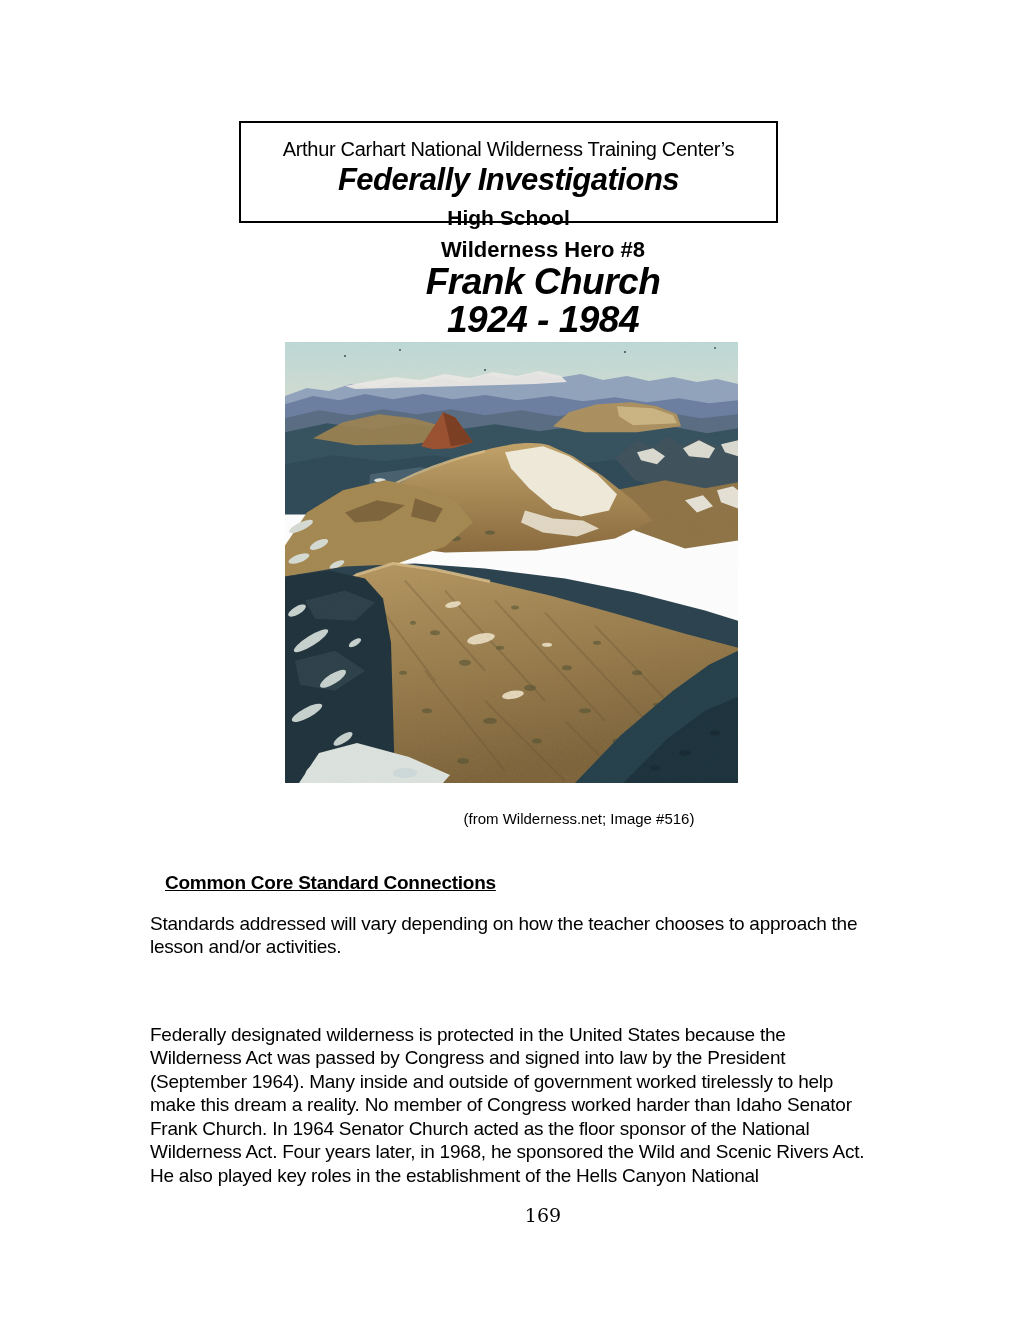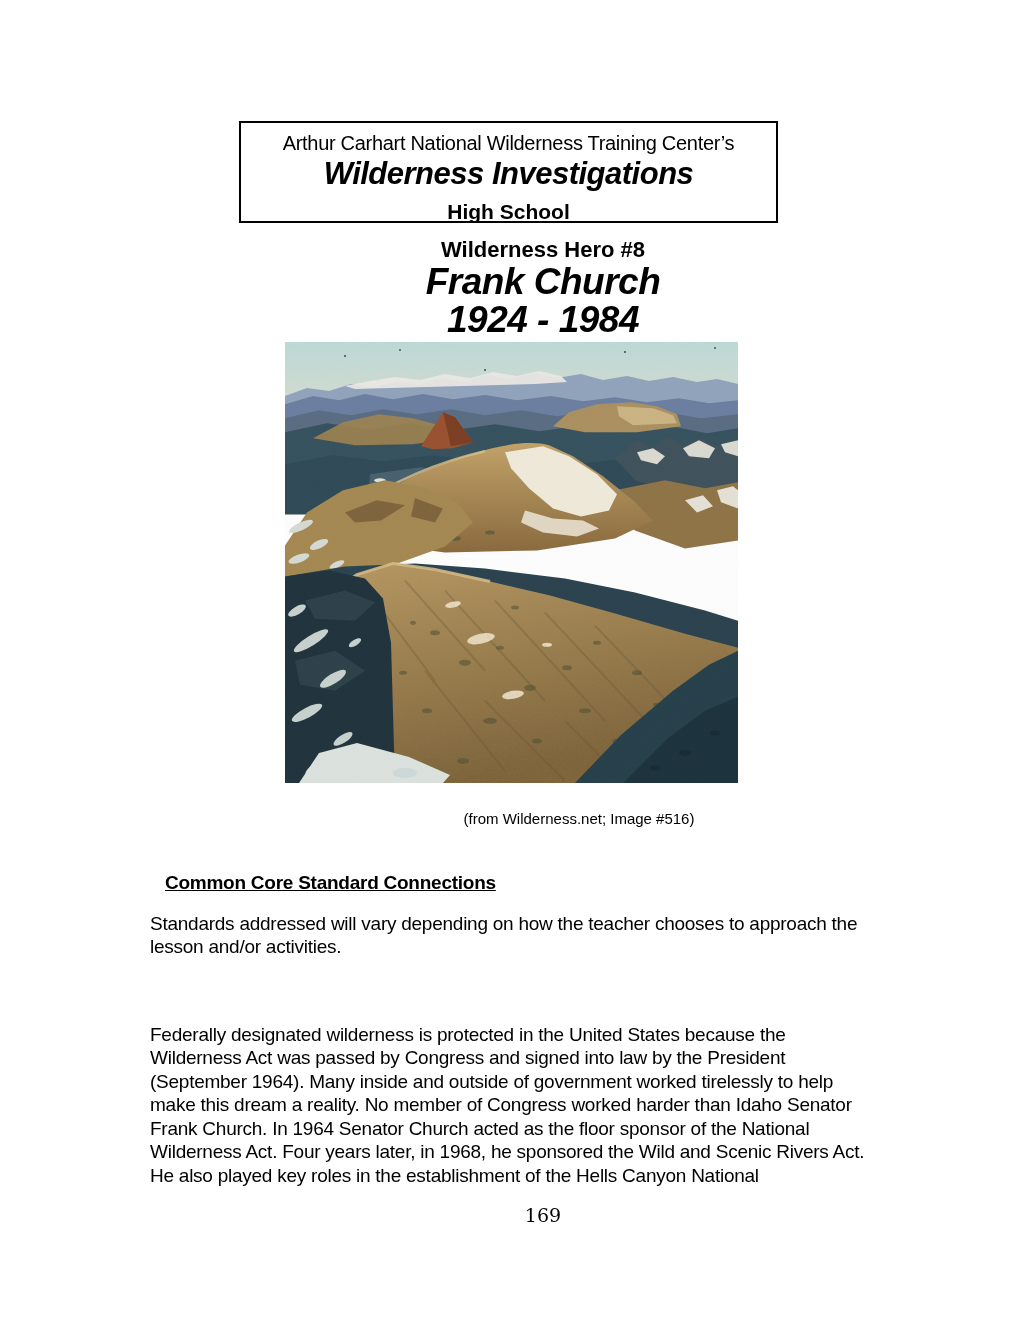--- a/index.html
+++ b/index.html
@@ -2,21 +2,21 @@
 <html><head>
 <meta charset="utf-8">
 <style>
   html,body { margin:0; padding:0; background:#ffffff; }
   .page {
     position:relative; width:1020px; height:1320px; background:#ffffff;
     font-family:"Liberation Sans", sans-serif; color:#000; overflow:hidden;
   }
   .header-box {
     position:absolute; left:239px; top:121px; width:539px; height:102px;
-    border:2px solid #000; box-sizing:border-box; text-align:center; padding-top:9px;
+    border:2px solid #000; box-sizing:border-box; text-align:center; padding-top:15px;
   }
   .hb-line1 { font-size:20px; letter-spacing:-0.3px; }
   .hb-line2 { font-size:31px; font-weight:bold; font-style:italic; letter-spacing:-0.5px; margin-top:1px; }
   .hb-line3 { font-size:21px; font-weight:bold; margin-top:8px; }
   .centered { position:absolute; left:0; width:1020px; text-align:center;padding-left:33px; }
   .hero-label { top:237px; font-size:22px; font-weight:bold; }
   .hero-name  { top:261px; font-size:37px; font-weight:bold; font-style:italic; letter-spacing:-0.5px; }
   .hero-years { top:299px; font-size:37px; font-weight:bold; font-style:italic; letter-spacing:-0.5px; }
   .photo-fig { position:absolute; left:285px; top:342px; width:453px; height:441px; margin:0; }
   .photo-fig svg { display:block; width:100%; height:100%; }
@@ -33,21 +33,21 @@
   .gap { height:24px; }
   .page-number { top:1204px; font-size:19px; font-family:"DejaVu Serif", serif; }
 </style>
 </head>
 <body>
 
 <div class="page">
 
   <div class="header-box">
     <div class="hb-line1">Arthur Carhart National Wilderness Training Center’s</div>
-    <div class="hb-line2">Wilderness Investigations</div>
+    <div class="hb-line2">Federally Investigations</div>
     <div class="hb-line3">High School</div>
   </div>
 
   <div class="centered hero-label">Wilderness Hero #8</div>
   <div class="centered hero-name">Frank Church</div>
   <div class="centered hero-years">1924 - 1984</div>
 
   <figure class="photo-fig">
     <svg viewBox="0 0 453 440" preserveAspectRatio="none">
       <defs>

